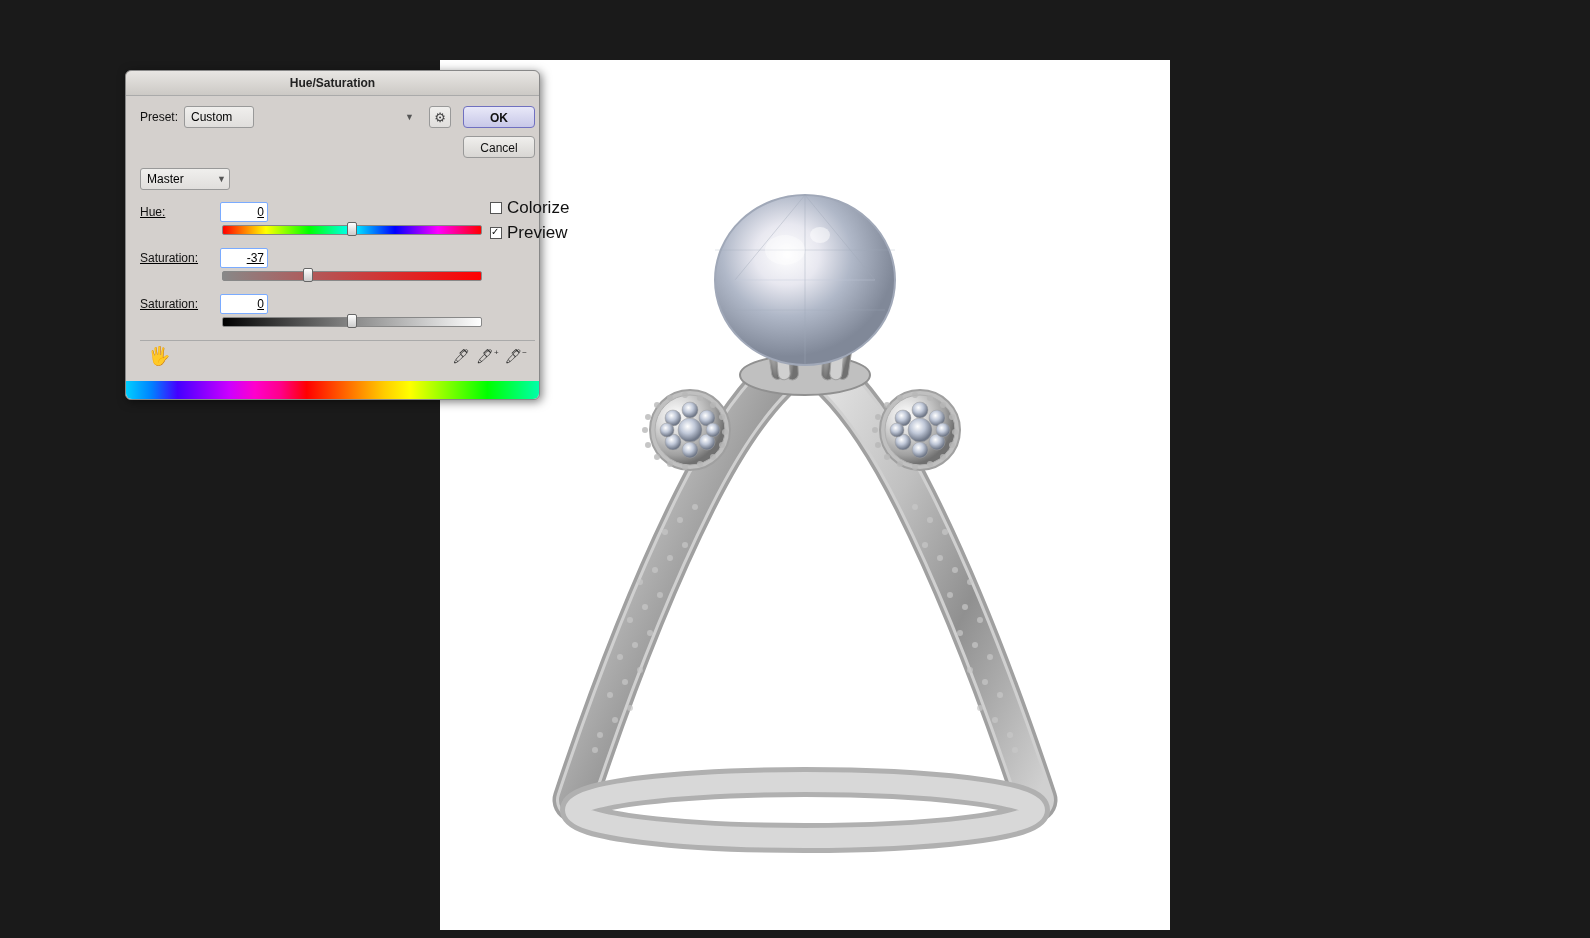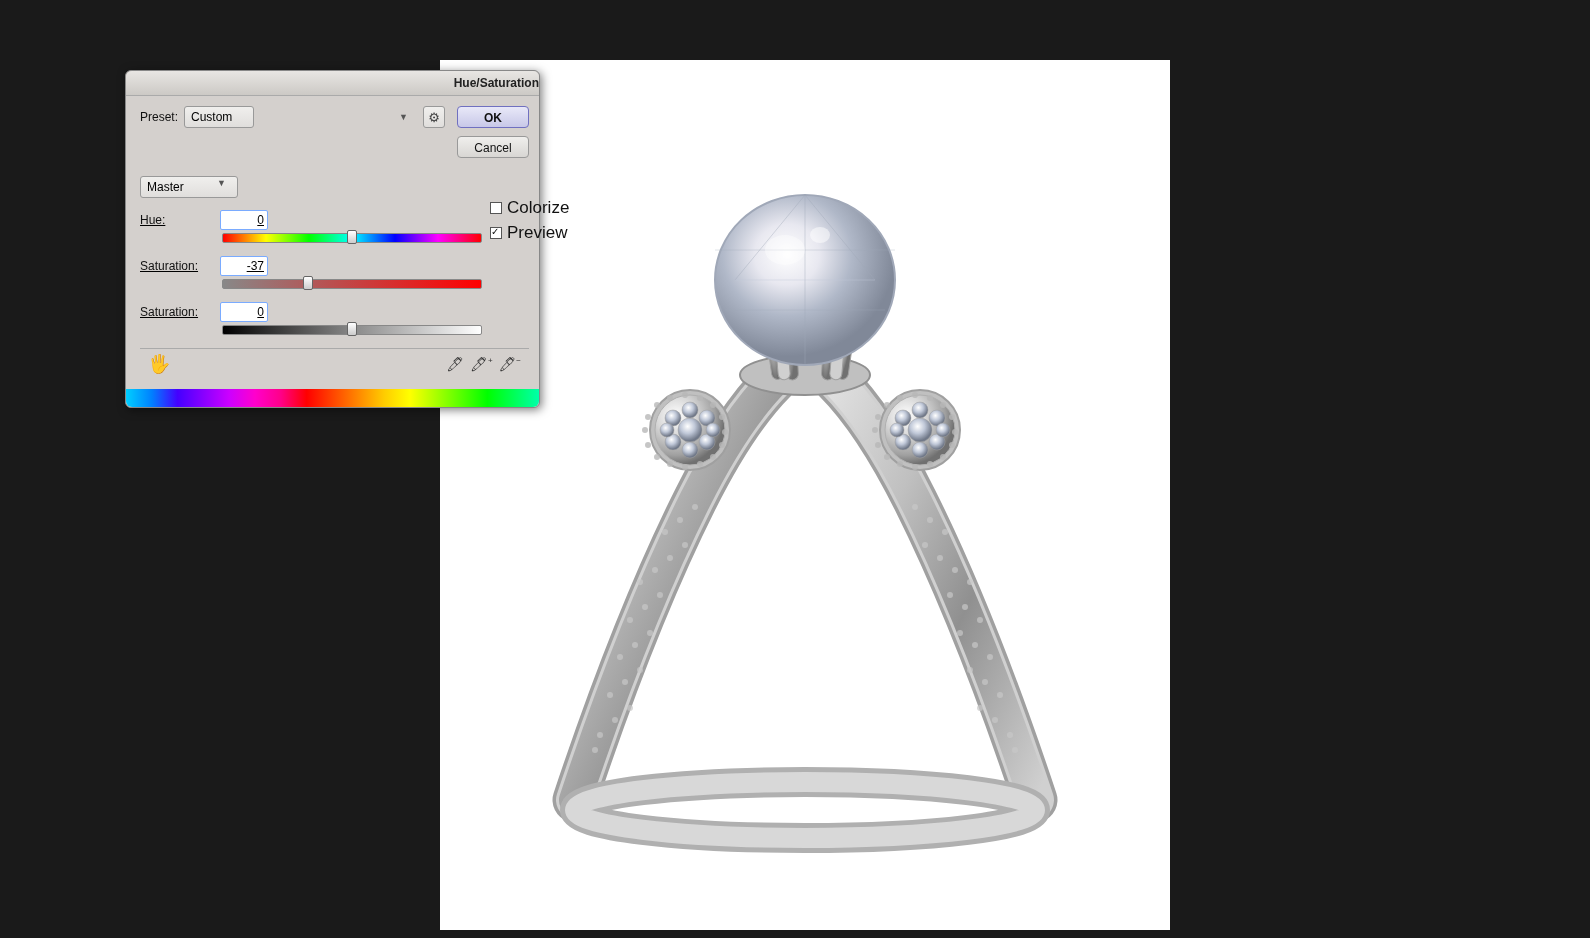--- a/index.html
+++ b/index.html
@@ -54,28 +54,28 @@
       border: 1px solid #888;
       border-radius: 6px;
       box-shadow: 2px 2px 10px rgba(0,0,0,0.5);
     }
 
     .dialog-title-bar {
       background: linear-gradient(to bottom, #e8e6e3, #ccc9c5);
       border-bottom: 1px solid #aaa;
       border-radius: 6px 6px 0 0;
       padding: 5px 0;
-      text-align: right;
+      text-align: center;
       font-size: 12px;
       font-weight: 600;
       color: #222;
     }
 
     .dialog-body {
-      padding: 10px 10px 10px 14px;
+      padding: 10px 4px 10px 14px;
     }
 
     .preset-label {
       font-size: 12px;
       color: #111;
       margin-right: 6px;
       white-space: nowrap;
     }
 
     .preset-select {
@@ -147,31 +147,30 @@
       align-items: center;
       margin-bottom: 12px;
     }
 
     .channel-select-wrapper {
       position: relative;
       width: 90px;
     }
 
     .channel-select {
-      width: 98px;
+      width: 90px;
       height: 22px;
       background: linear-gradient(to bottom, #f0efed, #e0dedc);
       border: 1px solid #999;
       border-radius: 3px;
       font-size: 12px;
       padding: 0 16px 0 6px;
       appearance: none;
       -webkit-appearance: none;
       cursor: pointer;
-      margin-top: 8px;
     }
 
     .channel-select-arrow {
       position: absolute;
       right: 4px;
       top: 50%;
       transform: translateY(-50%);
       font-size: 9px;
       pointer-events: none;
       color: #555;

